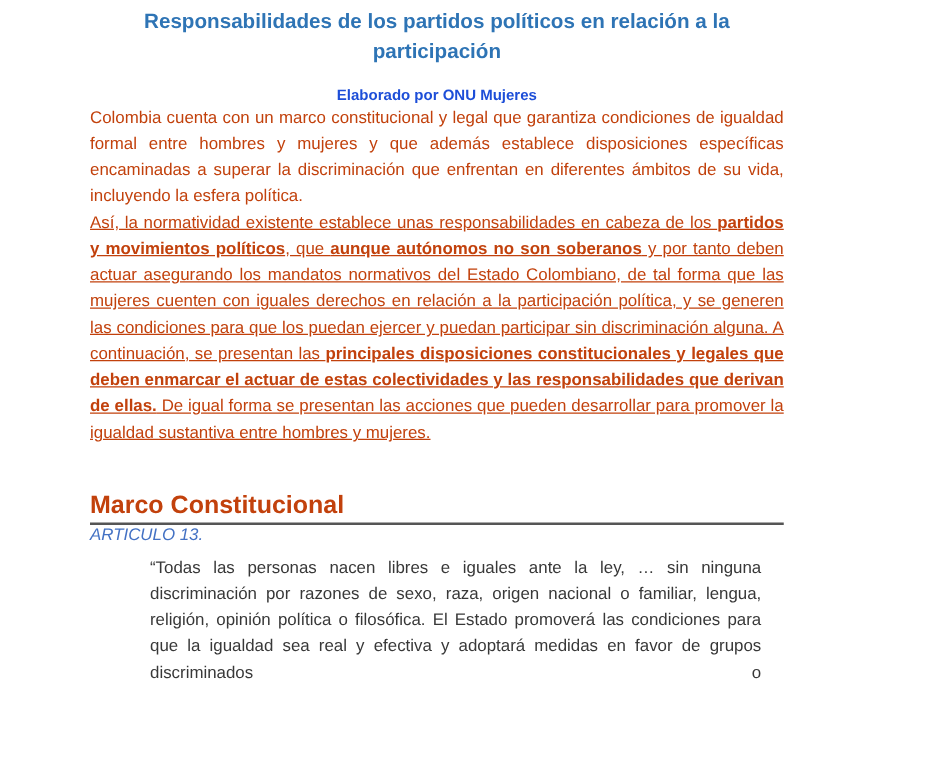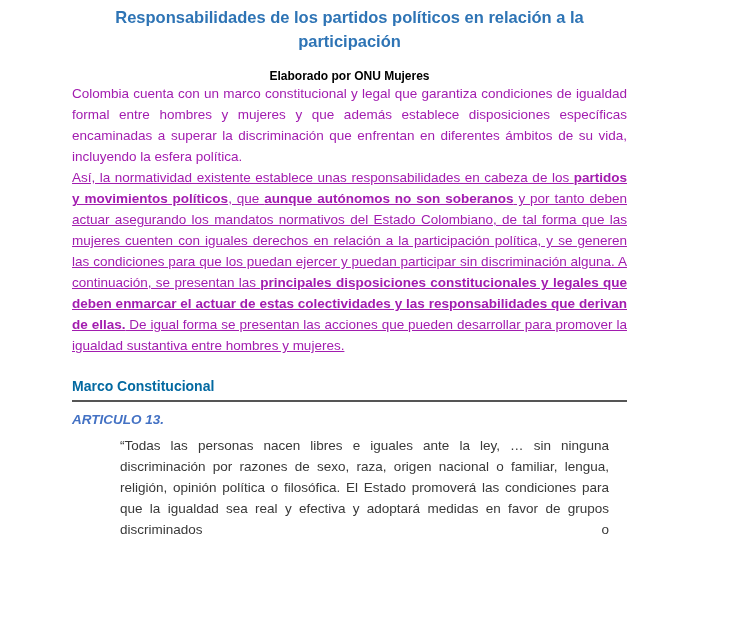--- a/index.html
+++ b/index.html
@@ -30,50 +30,50 @@
     line-height: 24px;
     font-weight: bold;
     color: #2E74B5;
   }
   .byline {
     margin-top: 16px;
     text-align: center;
     font-size: 12px;
     line-height: 14px;
     font-weight: bold;
-    color: #000000;
+    color: #1d4ed8;
   }
   p.body-para {
     margin: 0;
     font-size: 13.5px;
     line-height: 21px;
     text-align: justify;
-    color: #a21caf;
+    color: #c2410c;
   }
   .para-1 { margin-top: 24px; }
   .para-2 { margin-top: 21px; text-decoration: underline; }
   .para-3 { margin-top: 28px; }
   .run-bold { font-weight: bold; }
   .section-heading {
-    margin: 20px 0 0 0;
-    font-size: 14px;
+    margin: 38px 0 0 0;
+    font-size: 20px;
     line-height: 21px;
     font-weight: bold;
-    color: #0369a1;
+    color: #c2410c;
   }
   .section-rule {
     border: none;
     border-top: 2px solid #555555;
     margin: 3px 0 0 0;
   }
   .article-label {
-    margin-top: 10px;
+    margin-top: 0;
     font-size: 13.5px;
     line-height: 16px;
-    font-weight: bold;
+    font-weight: normal;
     font-style: italic;
     color: #4472C4;
   }
   .article-quote {
     margin: 7px 18px 0 48px;
     font-size: 13.5px;
     line-height: 21px;
     text-align: justify;
     text-align-last: justify;
     color: #383838;

